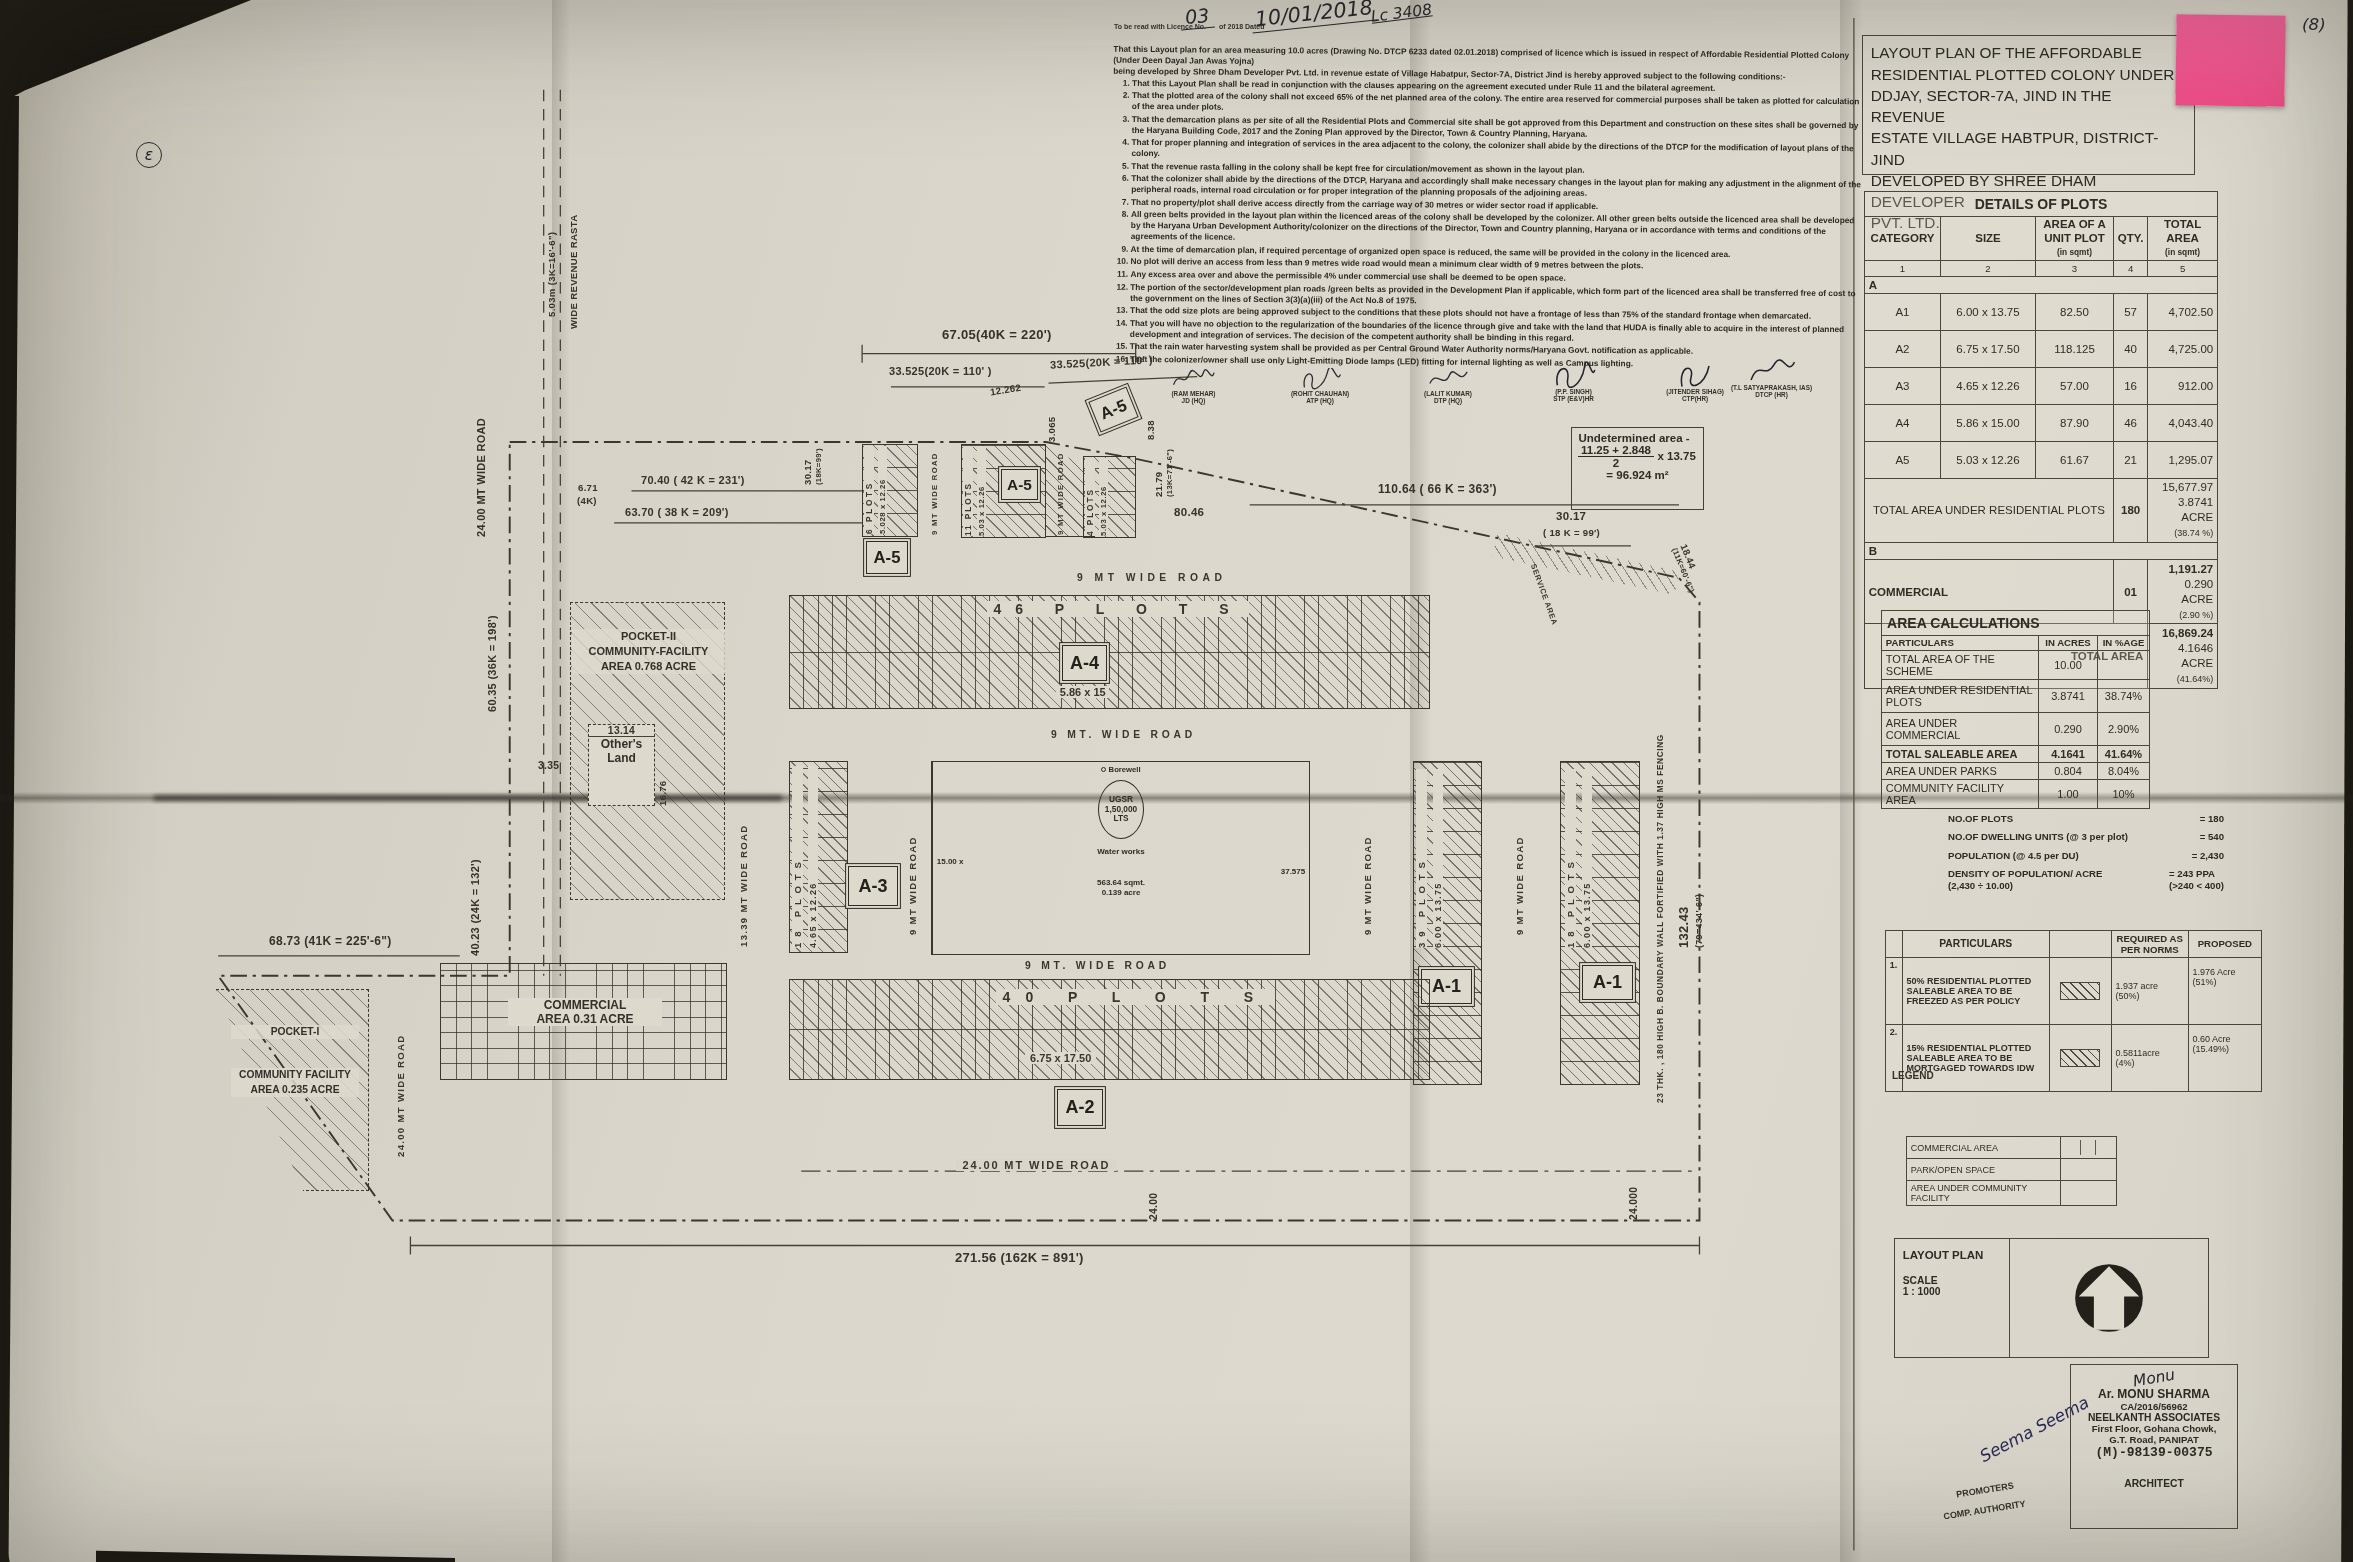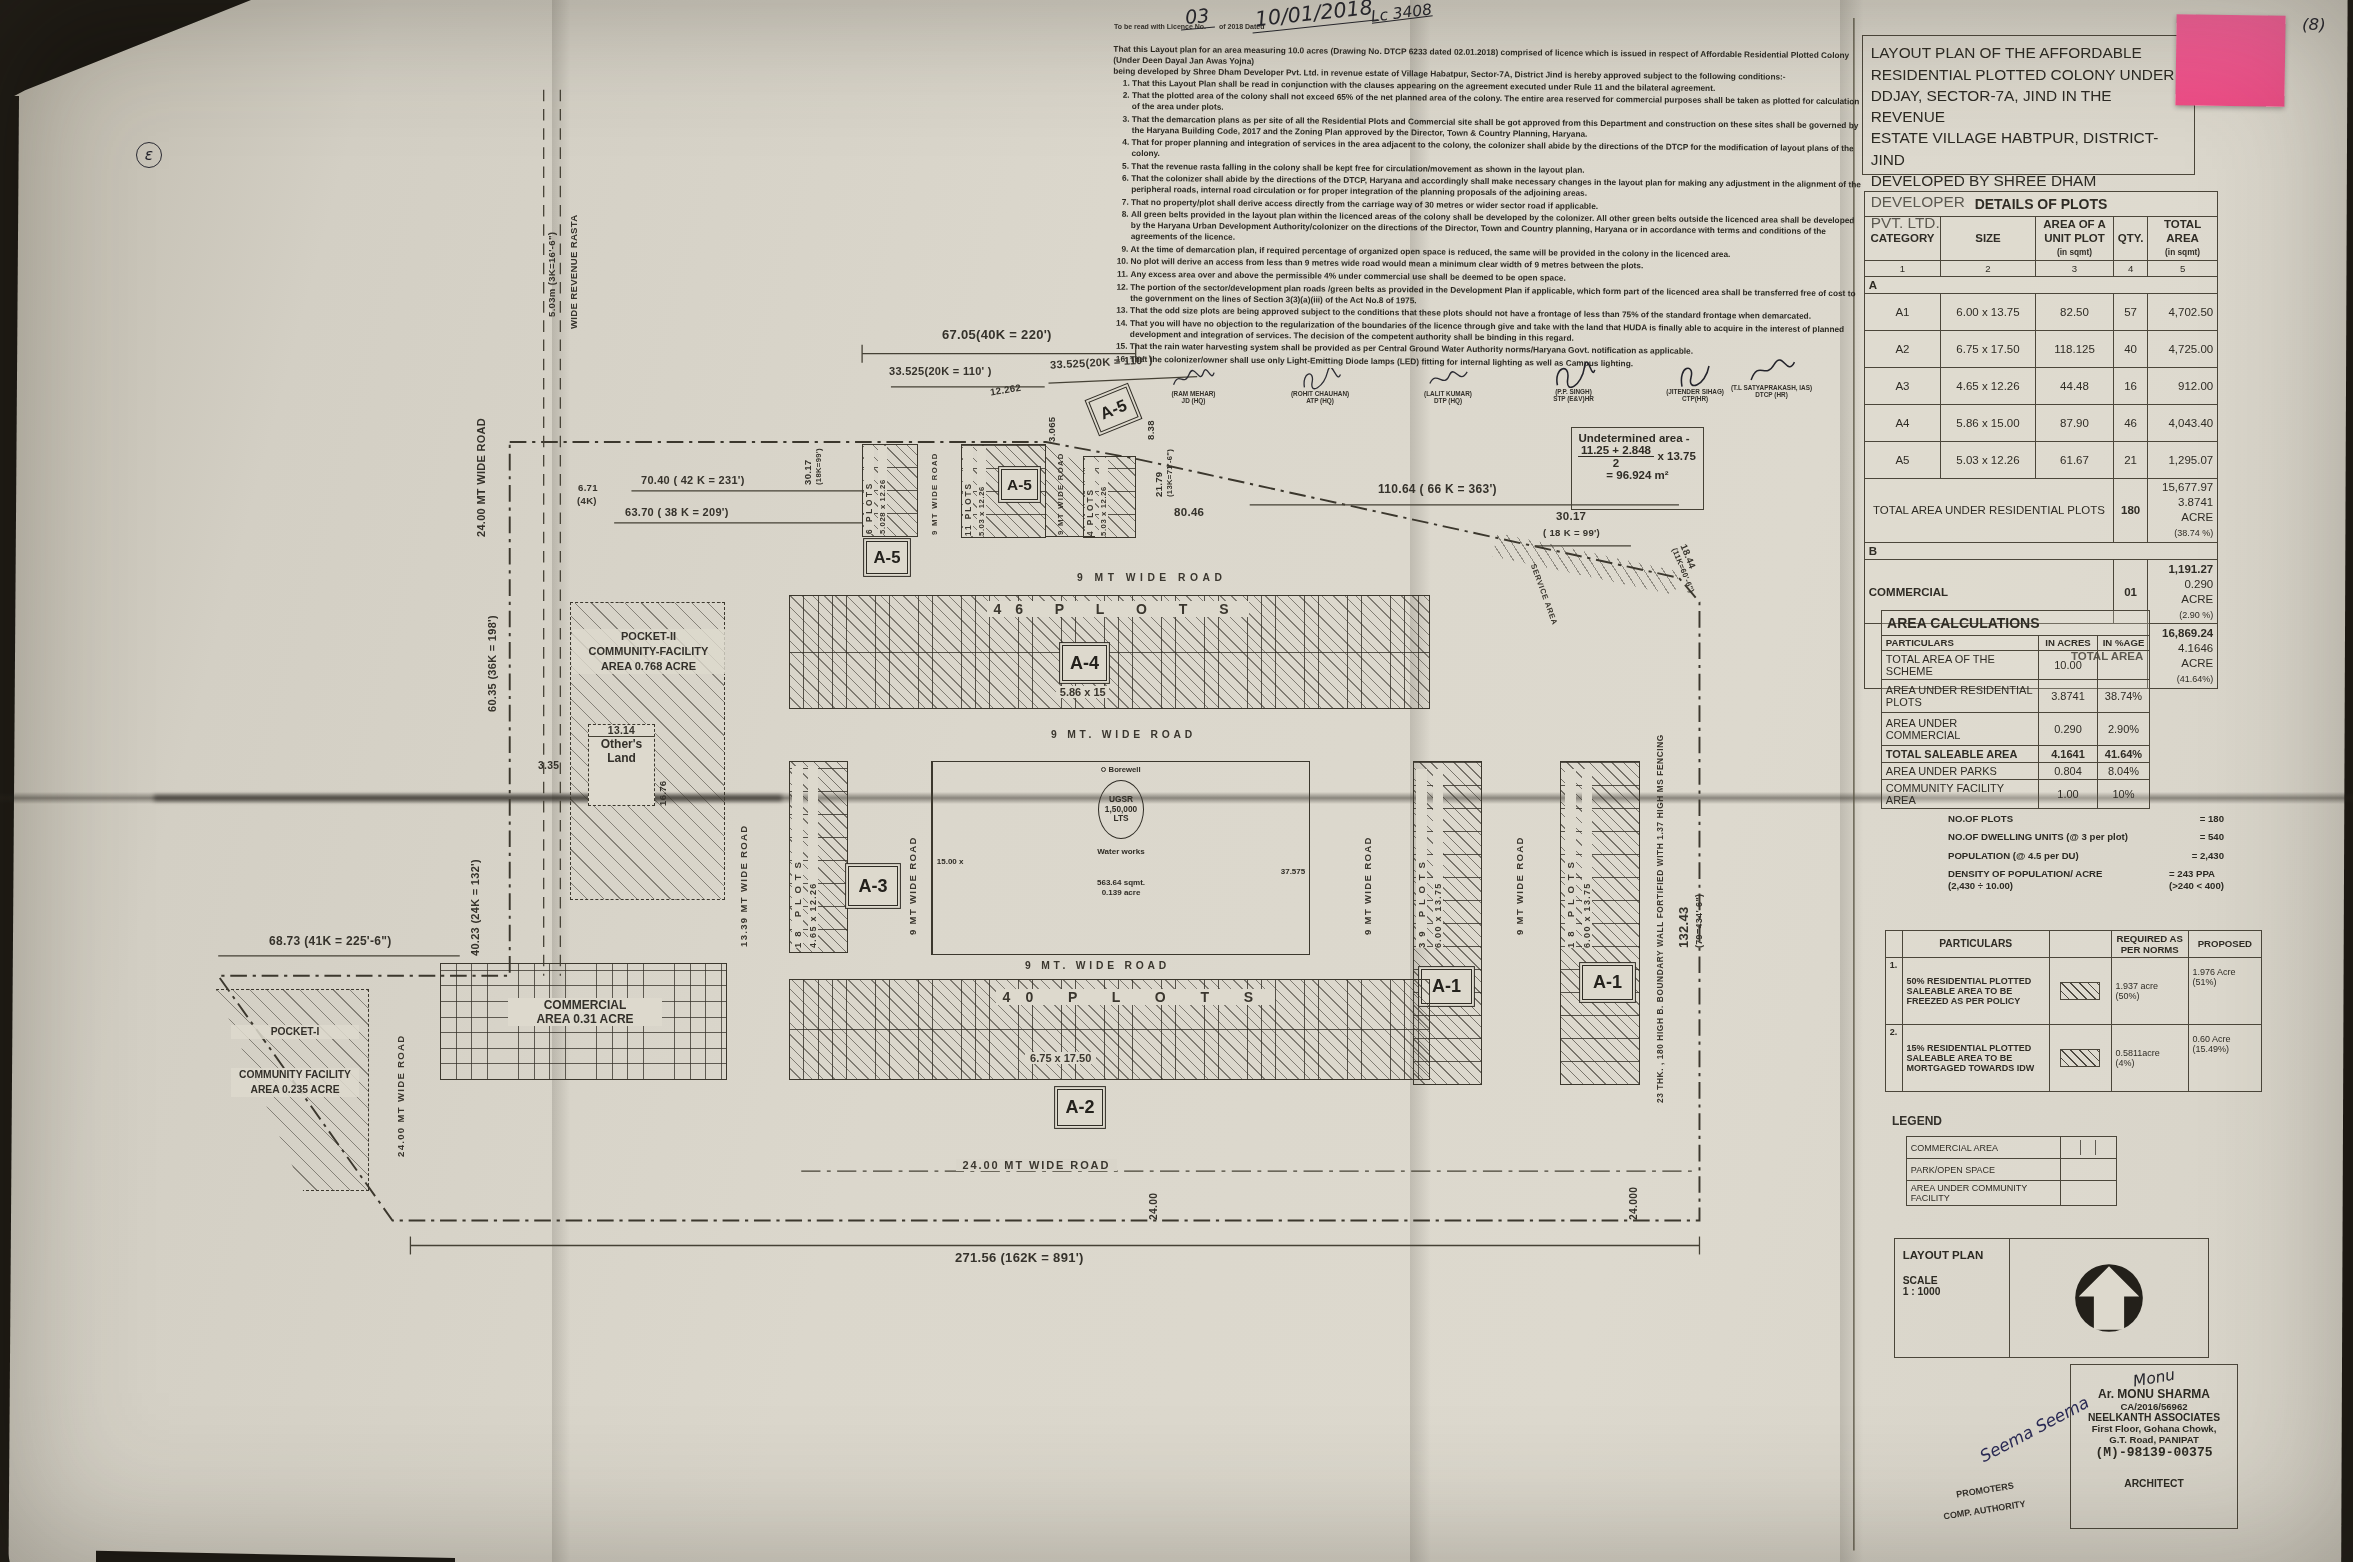--- a/index.html
+++ b/index.html
@@ -380,21 +380,21 @@
     <tr style="height:37px;">
       <td class="tc">A2</td>
       <td class="tc">6.75 x 17.50</td>
       <td class="tc">118.125</td>
       <td class="tc">40</td>
       <td class="tr">4,725.00</td>
     </tr>
     <tr style="height:37px;">
       <td class="tc">A3</td>
       <td class="tc">4.65 x 12.26</td>
-      <td class="tc">44.48</td>
+      <td class="tc">57.00</td>
       <td class="tc">16</td>
       <td class="tr">912.00</td>
     </tr>
     <tr style="height:37px;">
       <td class="tc">A4</td>
       <td class="tc">5.86 x 15.00</td>
       <td class="tc">87.90</td>
       <td class="tc">46</td>
       <td class="tr">4,043.40</td>
     </tr>
@@ -540,21 +540,21 @@
         <span>(4%)</span>
       </td>
       <td style="vertical-align:top;padding-top:9px;">
         <span>0.60 Acre</span><br>
         <span>(15.49%)</span>
       </td>
     </tr>
   </tbody>
     </table>
 
-  <div class="abs bold" style="left:1892px;top:1114px;font-size:12px;">LEGEND</div>
+  <div class="abs bold" style="left:1892px;top:1070px;font-size:10px;">LEGEND</div>
   <table class="tbl abs" style="left:1906px;top:1136px;width:211px;font-size:9px;">
     <tbody>
         <tr style="height:22px;">
       <td style="width:154px;">COMMERCIAL AREA</td>
       <td>
             <div class="gridp" style="width:46px;height:15.4px;"></div>
           </td>
     </tr>
     <tr style="height:22px;">
       <td>PARK/OPEN SPACE</td>

